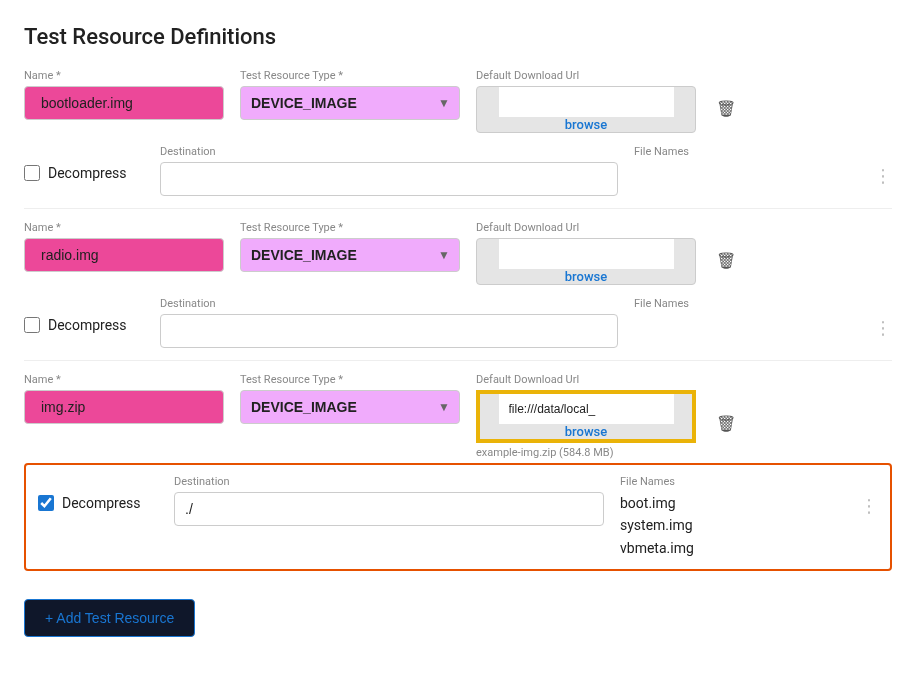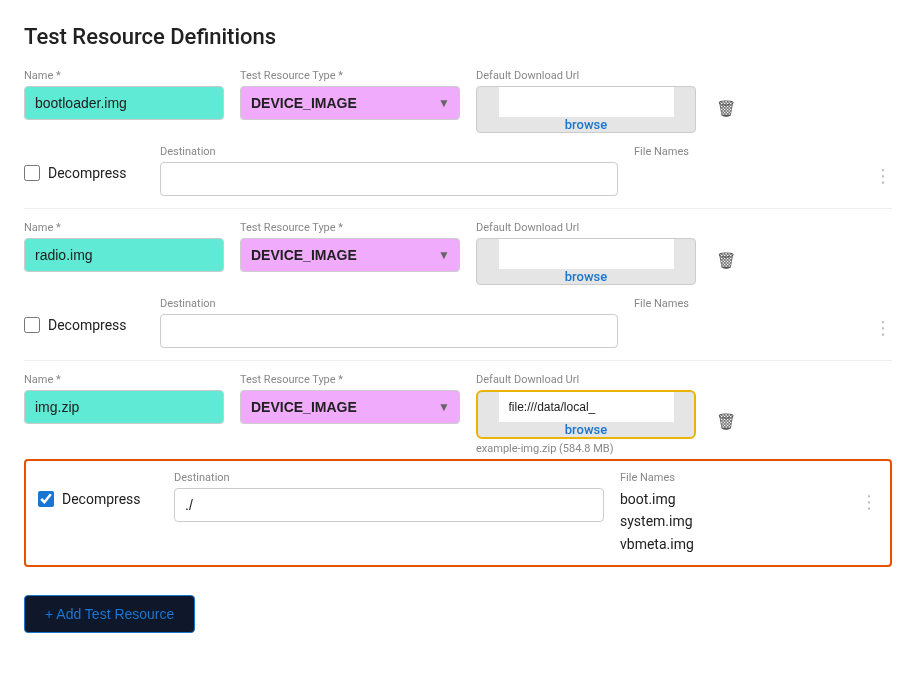--- a/index.html
+++ b/index.html
@@ -29,24 +29,24 @@
       flex-direction: column;
     }
     .field-label {
       font-size: 11px;
       color: #888;
       margin-bottom: 4px;
     }
     .text-input {
       border: 1px solid #ccc;
       border-radius: 4px;
-      padding: 8px 10px;
-      font-size: 14px;
-      color: #212121;
-      background: #5eead4;
+      padding: 8px 16px;
+      font-size: 14px;
+      color: #212121;
+      background: #ec4899;
       outline: none;
       width: 100%;
     }
     .name-field { width: 200px; }
     .type-field { width: 220px; }
     .url-field { width: 220px; }
 
     .select-wrapper {
       position: relative;
       display: flex;
@@ -97,22 +97,22 @@
       font-size: 13px;
       font-weight: 500;
       padding: 0 10px;
       cursor: pointer;
       white-space: nowrap;
       text-decoration: none;
       flex-shrink: 0;
     }
 
     .browse-outlined {
-      border: 2px solid #eab308;
-      border-radius: 6px;
+      border: 4px solid #eab308;
+      border-radius: 0;
     }
 
     .delete-btn {
       background: none;
       border: none;
       cursor: pointer;
       color: #555;
       font-size: 18px;
       padding: 8px 4px;
       align-self: center;

